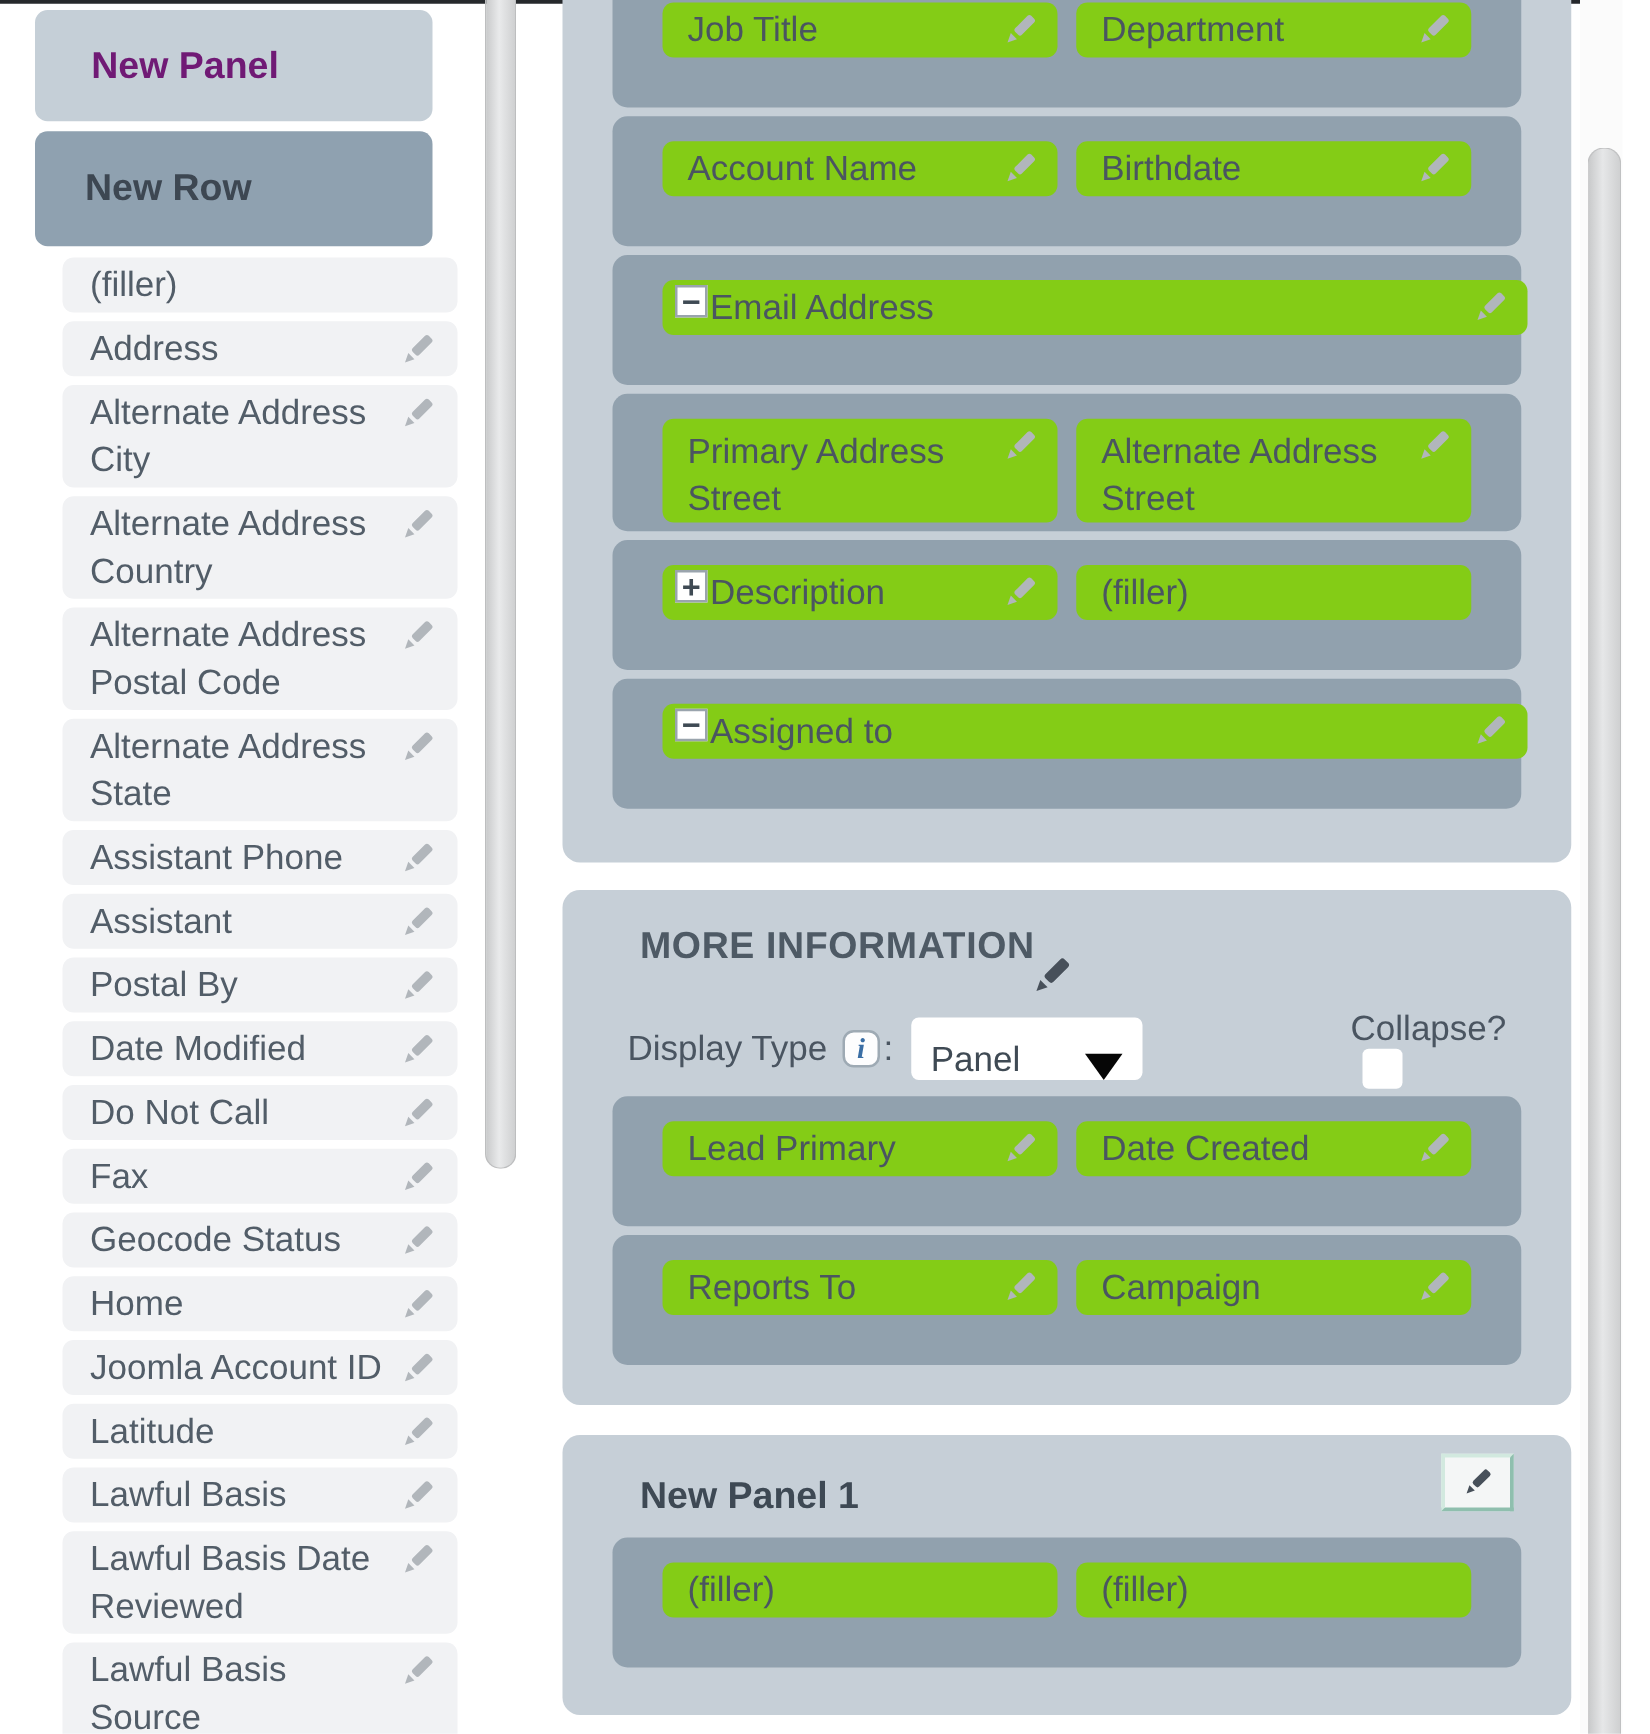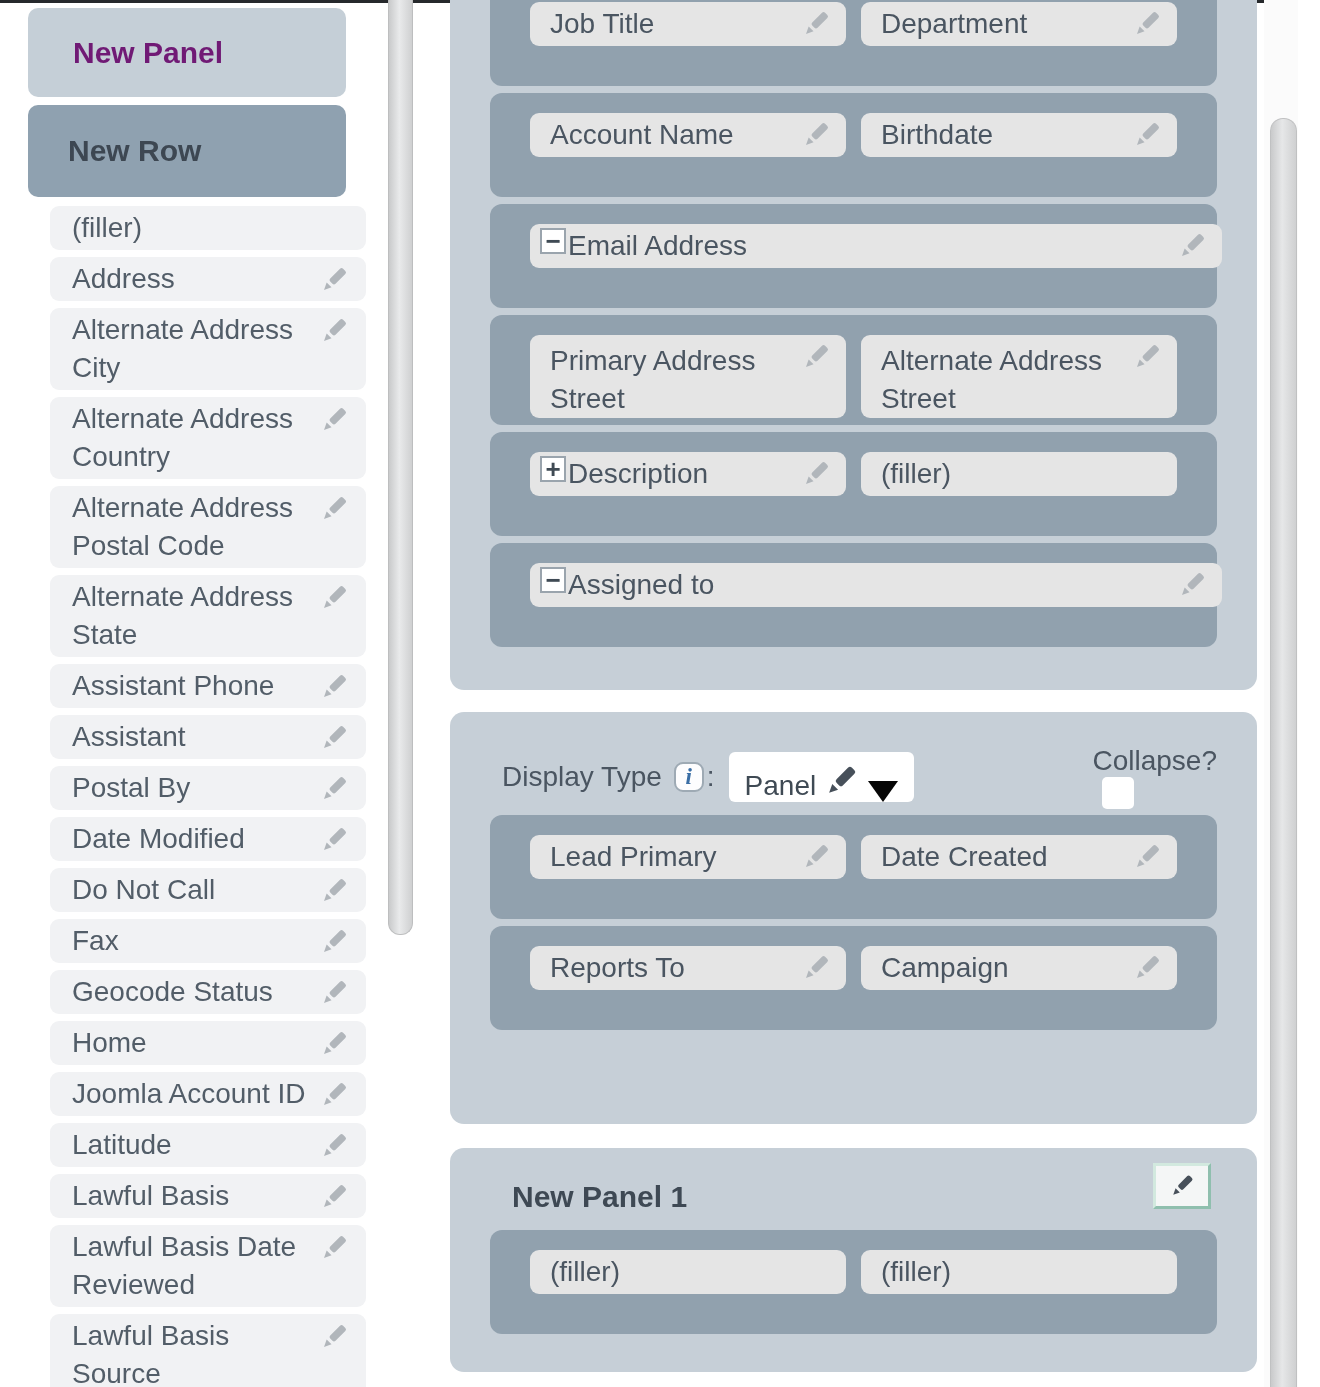--- a/index.html
+++ b/index.html
@@ -32,41 +32,41 @@
   
   .panel{position:absolute;left:450px;width:807px;background:#c6cfd7;border-radius:14px;
          box-sizing:border-box;padding:0 40px;}
   #panel-top{top:-18px;height:708px;}
   #panel-more{top:712px;height:412px;}
   #panel-new1{top:1148px;height:224px;}
 
   .row{background:#91a1ae;border-radius:12px;height:104px;margin-bottom:7px;
        padding:20px 40px;box-sizing:border-box;display:flex;gap:15px;position:relative;}
   .row.tall{height:110px;}
-  .cell{flex:1;background:#e5e5e5;border-radius:9px;height:44px;display:flex;align-items:center;
+  .cell{flex:1;background:#84cc16;border-radius:9px;height:44px;display:flex;align-items:center;
         padding:0 20px;font-size:28px;color:#4a5561;position:relative;box-sizing:border-box;cursor:grab;}
   .cell.tall{height:83px;align-items:flex-end;padding-top:4px;line-height:38px;}
   .cell.tall .lbl{max-width:240px;display:block;}
   .cell.full{margin-right:-45px;}
   .cell .pencil{position:absolute;right:14px;top:6px;}
 
   .pencil{width:32px;height:32px;color:#b1b6bb;display:inline-block;}
   .pencil.dark{color:#47505a;}
   .pencil svg{width:100%;height:100%;fill:currentColor;}
 
   .toggle{width:26px;height:26px;background:#ffffff;border:2px solid #9aa4ad;color:#3f4a54;
           font-weight:bold;font-size:26px;line-height:22px;text-align:center;box-sizing:border-box;
           display:inline-block;flex:none;margin:-10px 2px 0 -10px;cursor:pointer;}
 
   .panel-title{padding-top:28px;margin-left:22px;font-size:30px;font-weight:bold;
                color:#4e5a65;letter-spacing:0.5px;}
   #panel-new1 .panel-title{padding-top:32px;color:#3e4954;letter-spacing:0;}
   .title-pencil{position:absolute;left:372px;top:50px;width:38px;height:38px;}
 
-  .display-row{margin:40px 0 13px 2px;height:50px;display:flex;align-items:center;}
+  .display-row{margin:40px 12px 13px 2px;height:50px;display:flex;align-items:center;}
   .dt-label{font-size:28px;color:#4a5561;margin-left:10px;}
   .info-icon{width:30px;height:30px;margin-left:12px;border:2px solid #9eaab4;border-radius:9px;
              background:#fdfdfe;color:#3a6ea5;font-family:"Liberation Serif",serif;font-style:italic;
              font-weight:bold;font-size:23px;line-height:26px;text-align:center;box-sizing:border-box;flex:none;}
   .colon{font-size:28px;color:#4a5561;margin:0 0 0 3px;}
   .select-box{margin-left:14px;width:185px;height:50px;background:#ffffff;border-radius:6px;
               display:flex;align-items:flex-end;padding:0 16px;font-size:28px;color:#3f4a54;
               box-sizing:border-box;cursor:pointer;}
   .select-box .val{flex:1;}
   .caret{width:0;height:0;border-left:15px solid transparent;border-right:15px solid transparent;
@@ -363,20 +363,21 @@
                 <rect x="9.2" y="1.2" width="5.6" height="13.6" rx="1.6"></rect>
                 <path d="M9.4 17.2h5.2L12 22.6z"></path>
               </g>
             </svg></span>
         </div>
       </div>
     </div>
 </div>
 
 <div class="panel" id="panel-more">
+  <div class="panel-title">MORE INFORMATION</div>
   <span class="pencil dark title-pencil">
     <svg viewBox="0 0 24 24">
         <g transform="rotate(45 12 12)">
           <rect x="9.2" y="1.2" width="5.6" height="13.6" rx="1.6"></rect>
           <path d="M9.4 17.2h5.2L12 22.6z"></path>
         </g>
       </svg>
   </span>
   <div class="display-row">
     <span class="dt-label">Display Type</span>

